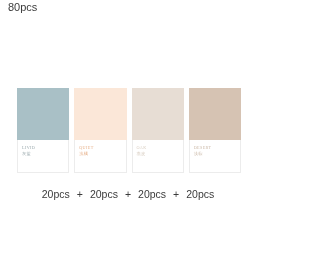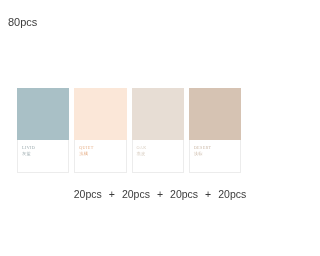--- a/index.html
+++ b/index.html
@@ -19,21 +19,21 @@
     position: relative;
     width: 256px;
     height: 256px;
     background: #ffffff;
   }
 
   
   .total-label {
     position: absolute;
     left: 8px;
-    top: 15px;
+    top: 0;
     font-size: 11px;
     line-height: 14px;
     color: #3b3b3b;
     letter-spacing: 0px;
     white-space: nowrap;
   }
 
   
   .swatch-row {
     position: absolute;
@@ -97,21 +97,20 @@
     position: absolute;
     left: 0;
     top: 186px;
     width: 256px;
     height: 16px;
     display: flex;
     flex-direction: row;
     align-items: center;
     justify-content: center;
     gap: 0px;
-    margin-left: 32px;
   }
 
   .breakdown-qty {
     font-size: 10.5px;
     line-height: 14px;
     color: #3b3b3b;
     white-space: nowrap;
   }
 
   .breakdown-plus {

